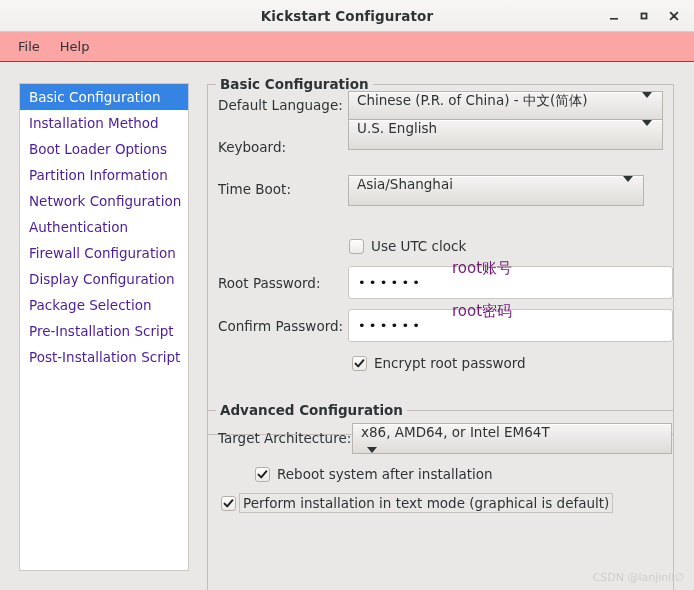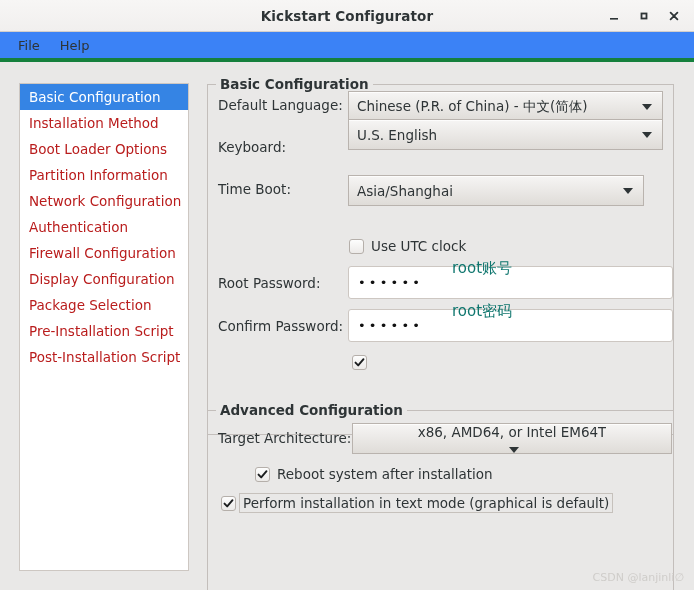--- a/index.html
+++ b/index.html
@@ -53,22 +53,22 @@
     color: #2e3436;
     font-size: 13px;
     line-height: 1;
     cursor: default;
   }
   .win-btn svg { display: block; }
 
   
   .menubar {
     height: 30px;
-    background: #3b82f6;
-    border-bottom: 4px solid #15803d;
+    background: #fca5a5;
+    border-bottom: 1px solid #15803d;
     display: flex;
     align-items: center;
     padding-left: 8px;
     box-sizing: border-box;
   }
   .menu-item {
     padding: 3px 10px;
     font-size: 13px;
     color: #2e3436;
     cursor: default;
@@ -93,21 +93,21 @@
     background: #ffffff;
     border: 1px solid #cdc7c2;
     box-sizing: border-box;
     overflow: hidden;
   }
   .side-item {
     height: 26px;
     line-height: 26px;
     padding-left: 9px;
     font-size: 13.5px;
-    color: #b91c1c;
+    color: #4c1d95;
     white-space: nowrap;
     cursor: default;
   }
   .side-item.selected {
     background: #3584e4;
     color: #ffffff;
   }
 
   
   .group {
@@ -153,21 +153,21 @@
 
   
   .combo {
     position: relative;
     box-sizing: border-box;
     height: 31px;
     border: 1px solid #b9b3ae;
     border-radius: 0;
     background: linear-gradient(to bottom, #f6f5f4, #dfdcd8);
     display: flex;
-    align-items: center;
+    align-items: flex-start;
     padding: 0 8px;
     font-size: 13.5px;
     color: #2e3436;
     cursor: default;
     box-shadow: inset 0 1px 0 rgba(255,255,255,0.75);
   }
   .combo .combo-value {
     flex: 1;
     white-space: nowrap;
     overflow: hidden;
@@ -224,21 +224,21 @@
   }
   .check-label.focused {
     border: 1px solid #c6c1bc;
     padding: 1px 3px;
     margin: -2px -4px;
   }
 
   
   .annotation {
     position: absolute;
-    color: #0f766e;
+    color: #701a75;
     font-size: 15px;
     font-family: "DejaVu Sans", "Liberation Sans", sans-serif;
     white-space: nowrap;
     pointer-events: none;
   }
 
   
   .watermark {
     position: absolute;
     right: 10px;
@@ -339,20 +339,21 @@
   <div class="entry" style="position:absolute; left:348px; top:246px; width:325px;">
     <span>••••••</span>
   </div>
 
   <div class="check-row" style="left:352px; top:292px;">
     <span class="checkbox">
       <svg width="11" height="11" viewBox="0 0 11 11">
           <path d="M1.5 5.6 L4.2 8.4 L9.5 2.2" stroke="#1b1d1e" stroke-width="1.9" fill="none" stroke-linecap="round" stroke-linejoin="round"></path>
         </svg>
     </span>
+    <span class="check-label">Encrypt root password</span>
   </div>
 
   <div class="annotation" style="left:452px; top:196px;">root账号</div>
   <div class="annotation" style="left:452px; top:239px;">root密码</div>
 
   <div class="group" id="group-advanced">
     <div class="group-title">Advanced Configuration</div>
   </div>
 
   <div class="row" style="left:218px; top:367px;">

